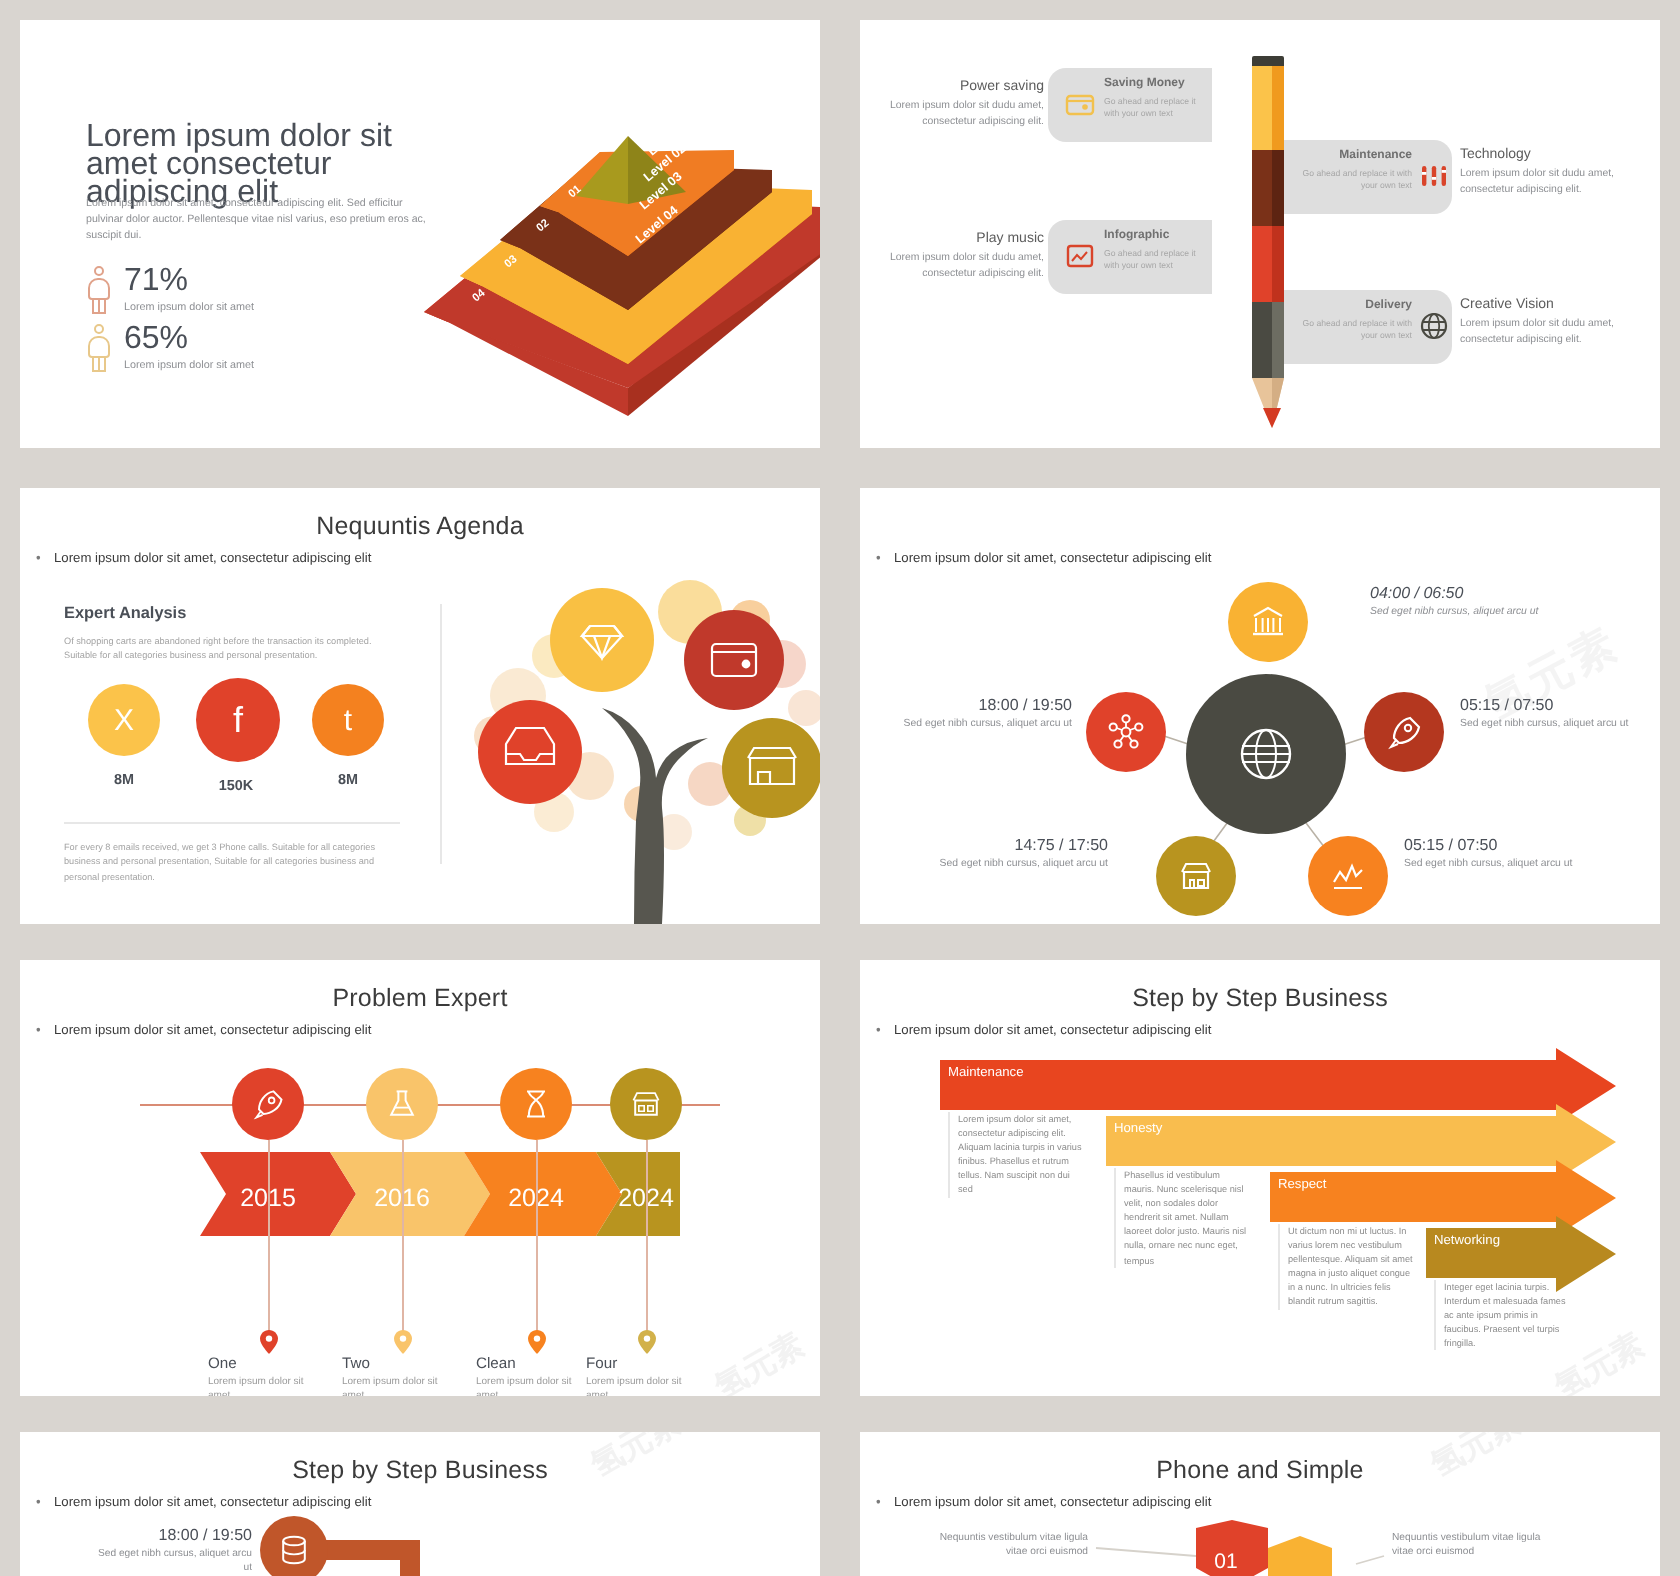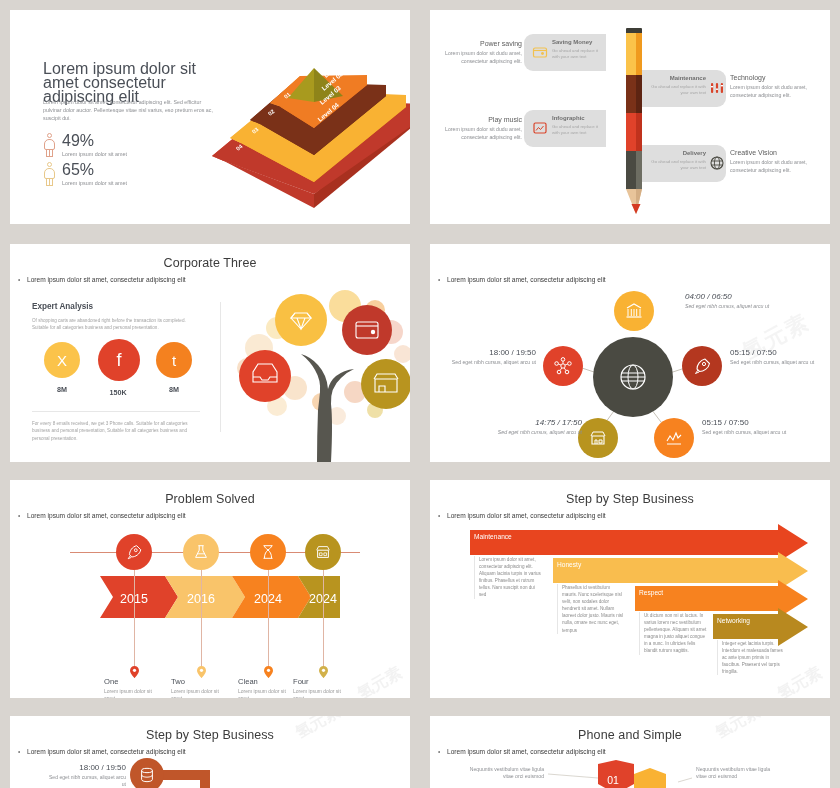--- a/index.html
+++ b/index.html
@@ -139,21 +139,21 @@
     <div class="s1-p">Lorem ipsum dolor sit amet, consectetur adipiscing elit. Sed efficitur pulvinar dolor auctor. Pellentesque vitae nisl varius, eso pretium eros ac, suscipit dui.</div>
 
     <div class="s1-stat a">
       <div class="s1-fig" style="color:#e0a28a">
         <span class="hd"></span>
           <span class="bd"></span>
           <span class="lg"></span>
           <span class="lgm"></span>
       </div>
       <div>
-        <div class="s1-pct">49%</div>
+        <div class="s1-pct">71%</div>
         <div class="s1-cap">Lorem ipsum dolor sit amet</div>
       </div>
     </div>
 
     <div class="s1-stat b">
       <div class="s1-fig" style="color:#e8c88a">
         <span class="hd"></span>
           <span class="bd"></span>
           <span class="lg"></span>
           <span class="lgm"></span>
@@ -287,21 +287,21 @@
         <rect x="6" y="123" width="16" height="38" fill="#4a4a42"></rect>
         <rect x="16" y="123" width="6" height="38" fill="#6d6d62"></rect>
         <polygon points="6,161 22,161 16,186" fill="#e8c49a"></polygon>
         <polygon points="16,161 22,161 16,186" fill="#d4ae84"></polygon>
         <polygon points="11.5,176 20.5,176 16,186" fill="#d43a22"></polygon>
       </svg>
     </div>
   </div>
 
   <div class="slide r2">
-    <div class="s-title">Corporate Three</div>
+    <div class="s-title">Nequuntis Agenda</div>
     <div class="s-sub"><span class="bul">•</span><span>Lorem ipsum dolor sit amet, consectetur adipiscing elit</span></div>
 
     <div class="ea">
       <div class="ea-h">Expert Analysis</div>
       <div class="ea-p">Of shopping carts are abandoned right before the transaction its completed. Suitable for all categories business and personal presentation.</div>
       <div class="ea-row">
         <div class="ea-item">
           <div class="ea-circ" style="background:#fbc34a">
               <span>X</span>
             </div>
@@ -428,21 +428,21 @@
         <div class="d">Sed eget nibh cursus, aliquet arcu ut</div>
       </div>
 
       <div class="st-node" style="left:148px;top:128px;width:40px;height:40px;background:#b8941f;">
         <svg width="20" height="20" viewBox="0 0 20 20">
             <path d="M4 8h12v8H4z" fill="none" stroke="#fff" stroke-width="1.1"></path>
             <path d="M3 8l2-4h10l2 4" fill="none" stroke="#fff" stroke-width="1"></path>
             <path d="M7 16v-4h2v4M11 12h3v3h-3z" fill="none" stroke="#fff" stroke-width="1"></path>
           </svg>
       </div>
-      <div class="st-lbl r" style="left:44px;top:128px;font-style:italic;">
+      <div class="st-lbl r" style="left:16px;top:128px;">
         <div class="t">14:75 / 17:50</div>
         <div class="d">Sed eget nibh cursus, aliquet arcu ut</div>
       </div>
 
       <div class="st-node" style="left:113px;top:56px;width:40px;height:40px;background:#e0422a;">
         <svg width="20" height="20" viewBox="0 0 20 20">
             <circle cx="10" cy="10" r="2.2" fill="none" stroke="#fff" stroke-width="1"></circle>
             <circle cx="10" cy="3.4" r="1.8" fill="none" stroke="#fff" stroke-width="1"></circle>
             <circle cx="3.6" cy="7.5" r="1.8" fill="none" stroke="#fff" stroke-width="1"></circle>
             <circle cx="16.4" cy="7.5" r="1.8" fill="none" stroke="#fff" stroke-width="1"></circle>
@@ -453,21 +453,21 @@
       </div>
       <div class="st-lbl r" style="left:-2px;top:58px;">
         <div class="t">18:00 / 19:50</div>
         <div class="d">Sed eget nibh cursus, aliquet arcu ut</div>
       </div>
     </div>
     <div class="wm" style="right:18px;top:78px;">氢元素</div>
   </div>
 
   <div class="slide r3">
-    <div class="s-title">Problem Solved</div>
+    <div class="s-title">Problem Expert</div>
     <div class="s-sub"><span class="bul">•</span><span>Lorem ipsum dolor sit amet, consectetur adipiscing elit</span></div>
 
     <div class="tl">
       <div class="tl-line"></div>
 
       <svg width="420" height="60" style="position:absolute;left:0;top:52px;">
         <polygon points="90,0 155,0 168,21 155,42 90,42 103,21" fill="#e0422a"></polygon>
         <polygon points="155,0 222,0 235,21 222,42 155,42 168,21" fill="#f9c46a"></polygon>
         <polygon points="222,0 288,0 301,21 288,42 222,42 235,21" fill="#f7821f"></polygon>
         <polygon points="288,0 330,0 330,42 288,42 301,21" fill="#b8941f"></polygon>

